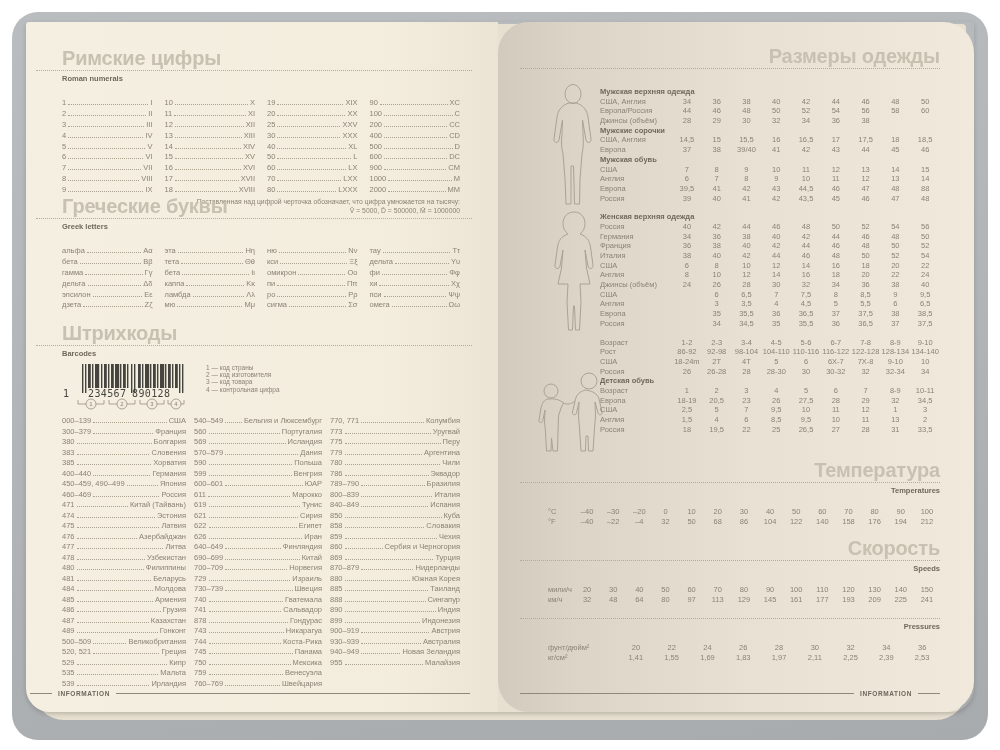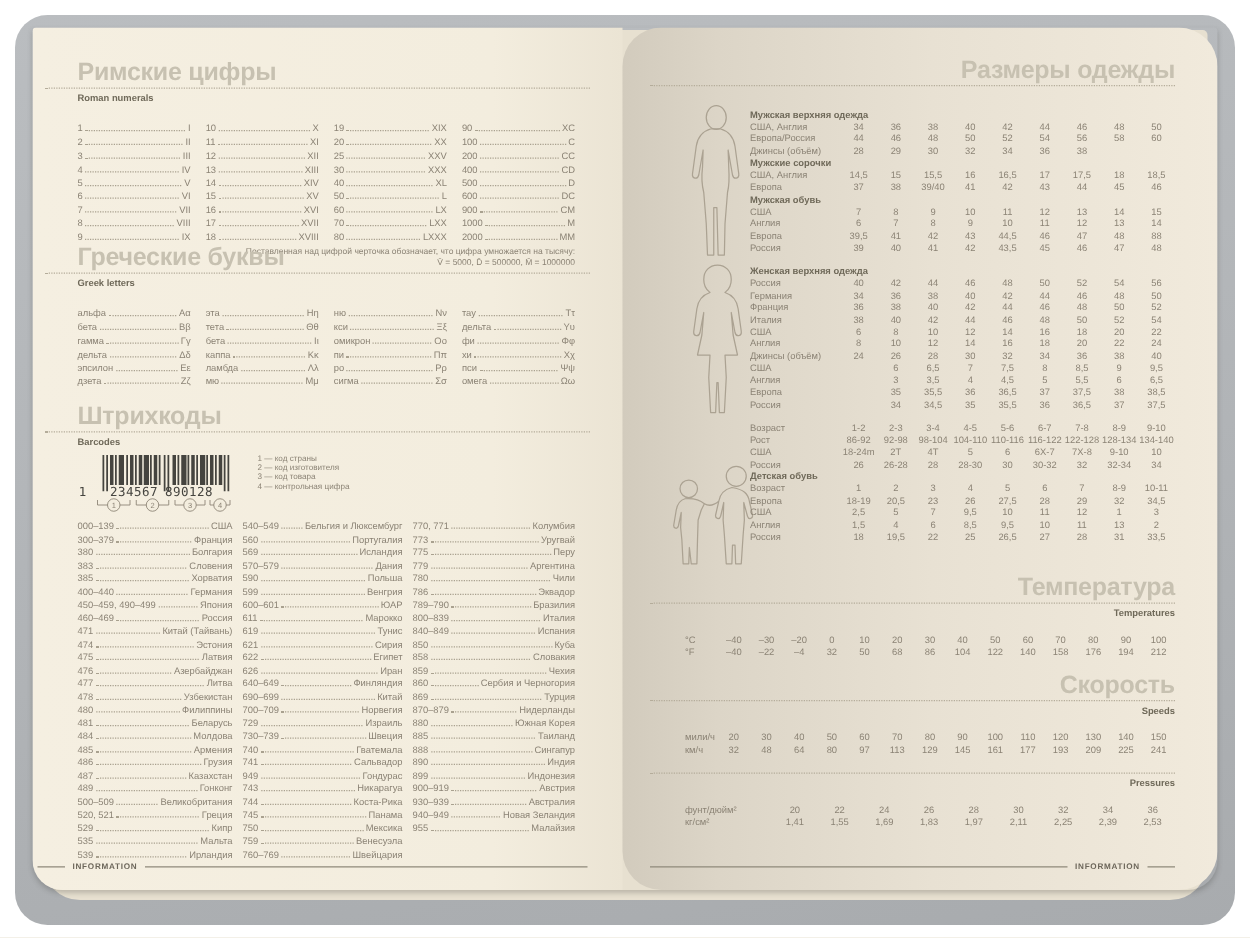--- a/index.html
+++ b/index.html
@@ -831,21 +831,21 @@
                 <span>Гватемала</span>
               </div>
 
               <div class="pair">
                 <span>741</span>
                 <span class="dots"></span>
                 <span>Сальвадор</span>
               </div>
 
               <div class="pair">
-                <span>949</span>
+                <span>878</span>
                 <span class="dots"></span>
                 <span>Гондурас</span>
               </div>
 
               <div class="pair">
                 <span>743</span>
                 <span class="dots"></span>
                 <span>Никарагуа</span>
               </div>
 

